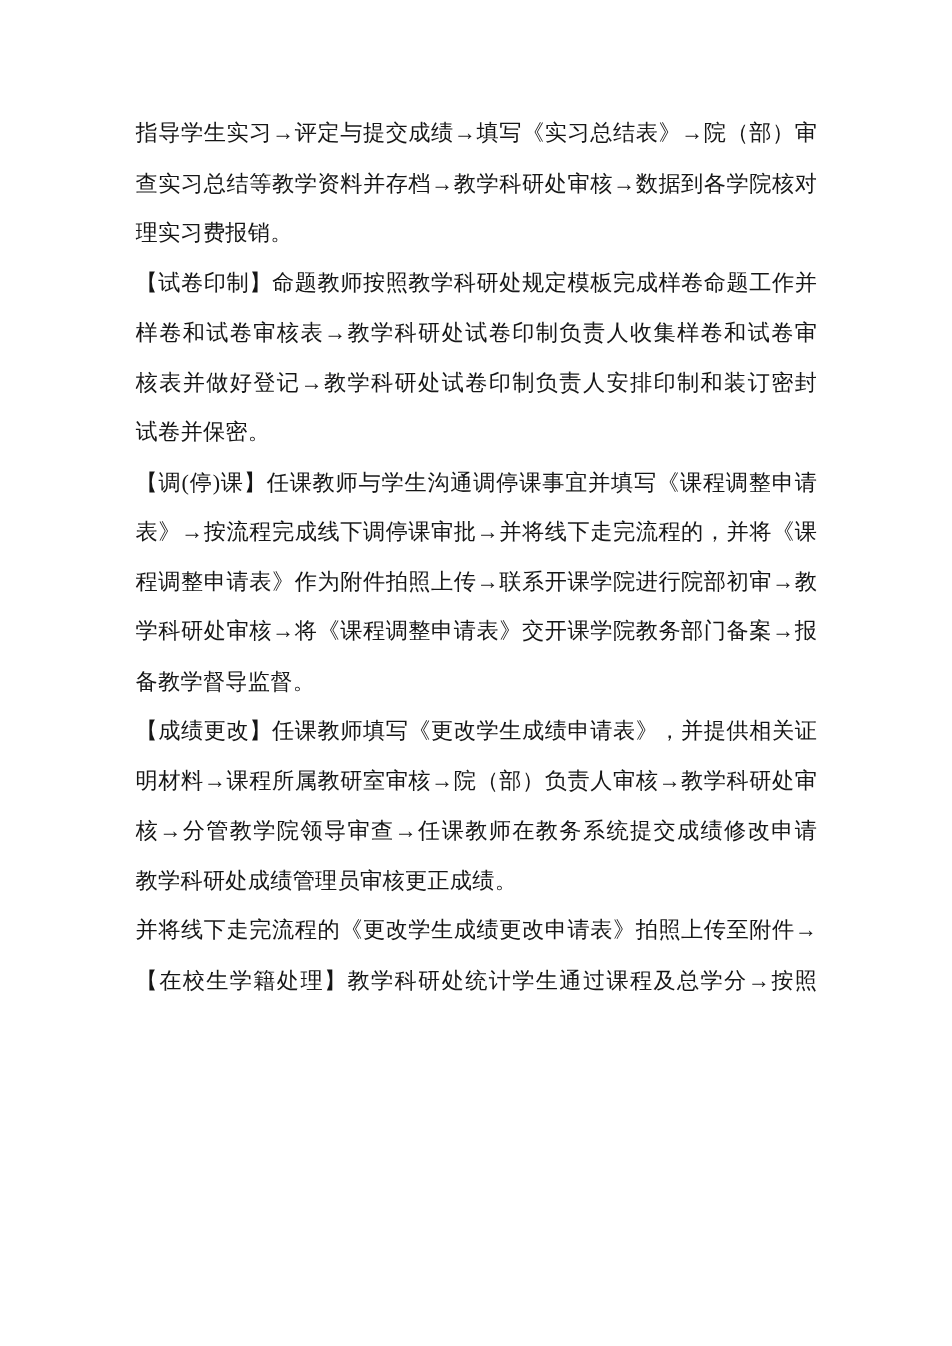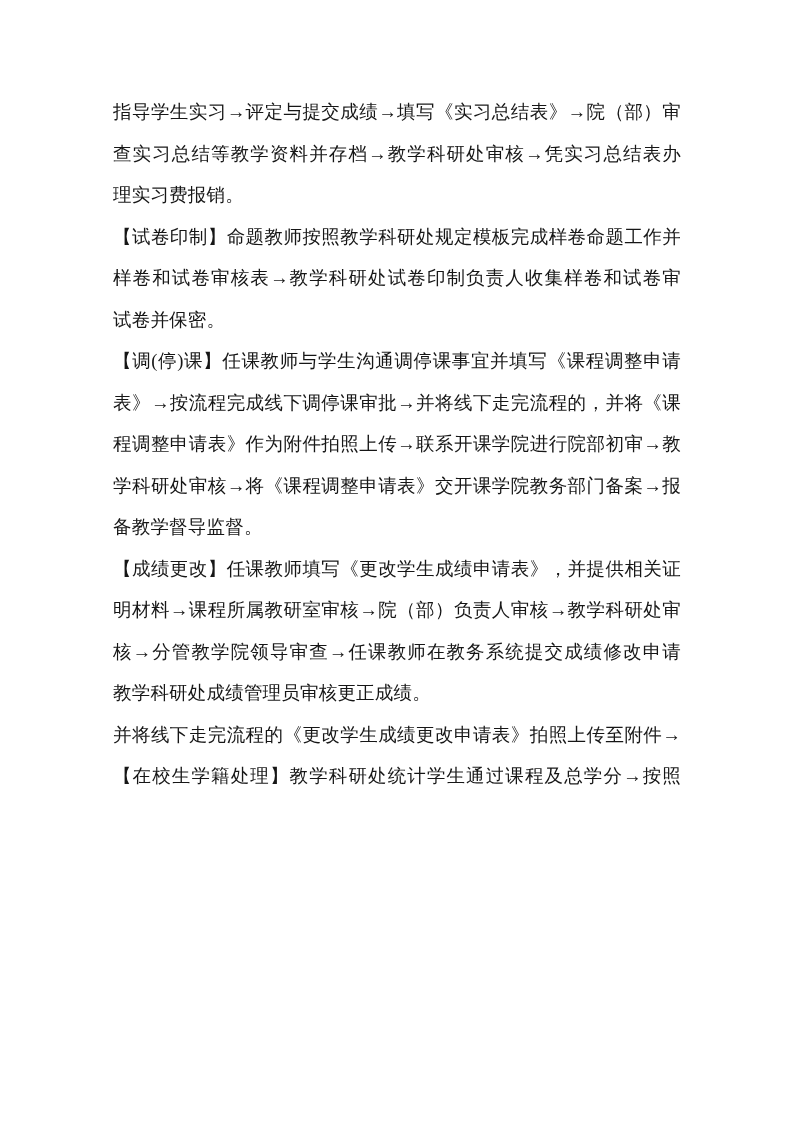--- a/index.html
+++ b/index.html
@@ -38,27 +38,28 @@
     text-align-last: left;
   }
 </style>
 </head>
 <body>
 
 <div class="page">
 
   <div class="paragraph">
     <div class="line">指导学生实习→评定与提交成绩→填写《实习总结表》→院（部）审</div>
-    <div class="line">查实习总结等教学资料并存档→教学科研处审核→凭实习总结表办</div>
+    <div class="line">查实习总结等教学资料并存档→教学科研处审核→数据到各学院核对</div>
     <div class="line end">理实习费报销。</div>
   </div>
 
   <div class="paragraph">
     <div class="line">【试卷印制】命题教师按照教学科研处规定模板完成样卷命题工作并</div>
     <div class="line">样卷和试卷审核表→教学科研处试卷印制负责人收集样卷和试卷审</div>
+    <div class="line">核表并做好登记→教学科研处试卷印制负责人安排印制和装订密封</div>
     <div class="line end">试卷并保密。</div>
   </div>
 
   <div class="paragraph">
     <div class="line">【调(停)课】任课教师与学生沟通调停课事宜并填写《课程调整申请</div>
     <div class="line">表》→按流程完成线下调停课审批→并将线下走完流程的，并将《课</div>
     <div class="line">程调整申请表》作为附件拍照上传→联系开课学院进行院部初审→教</div>
     <div class="line">学科研处审核→将《课程调整申请表》交开课学院教务部门备案→报</div>
     <div class="line end">备教学督导监督。</div>
   </div>

